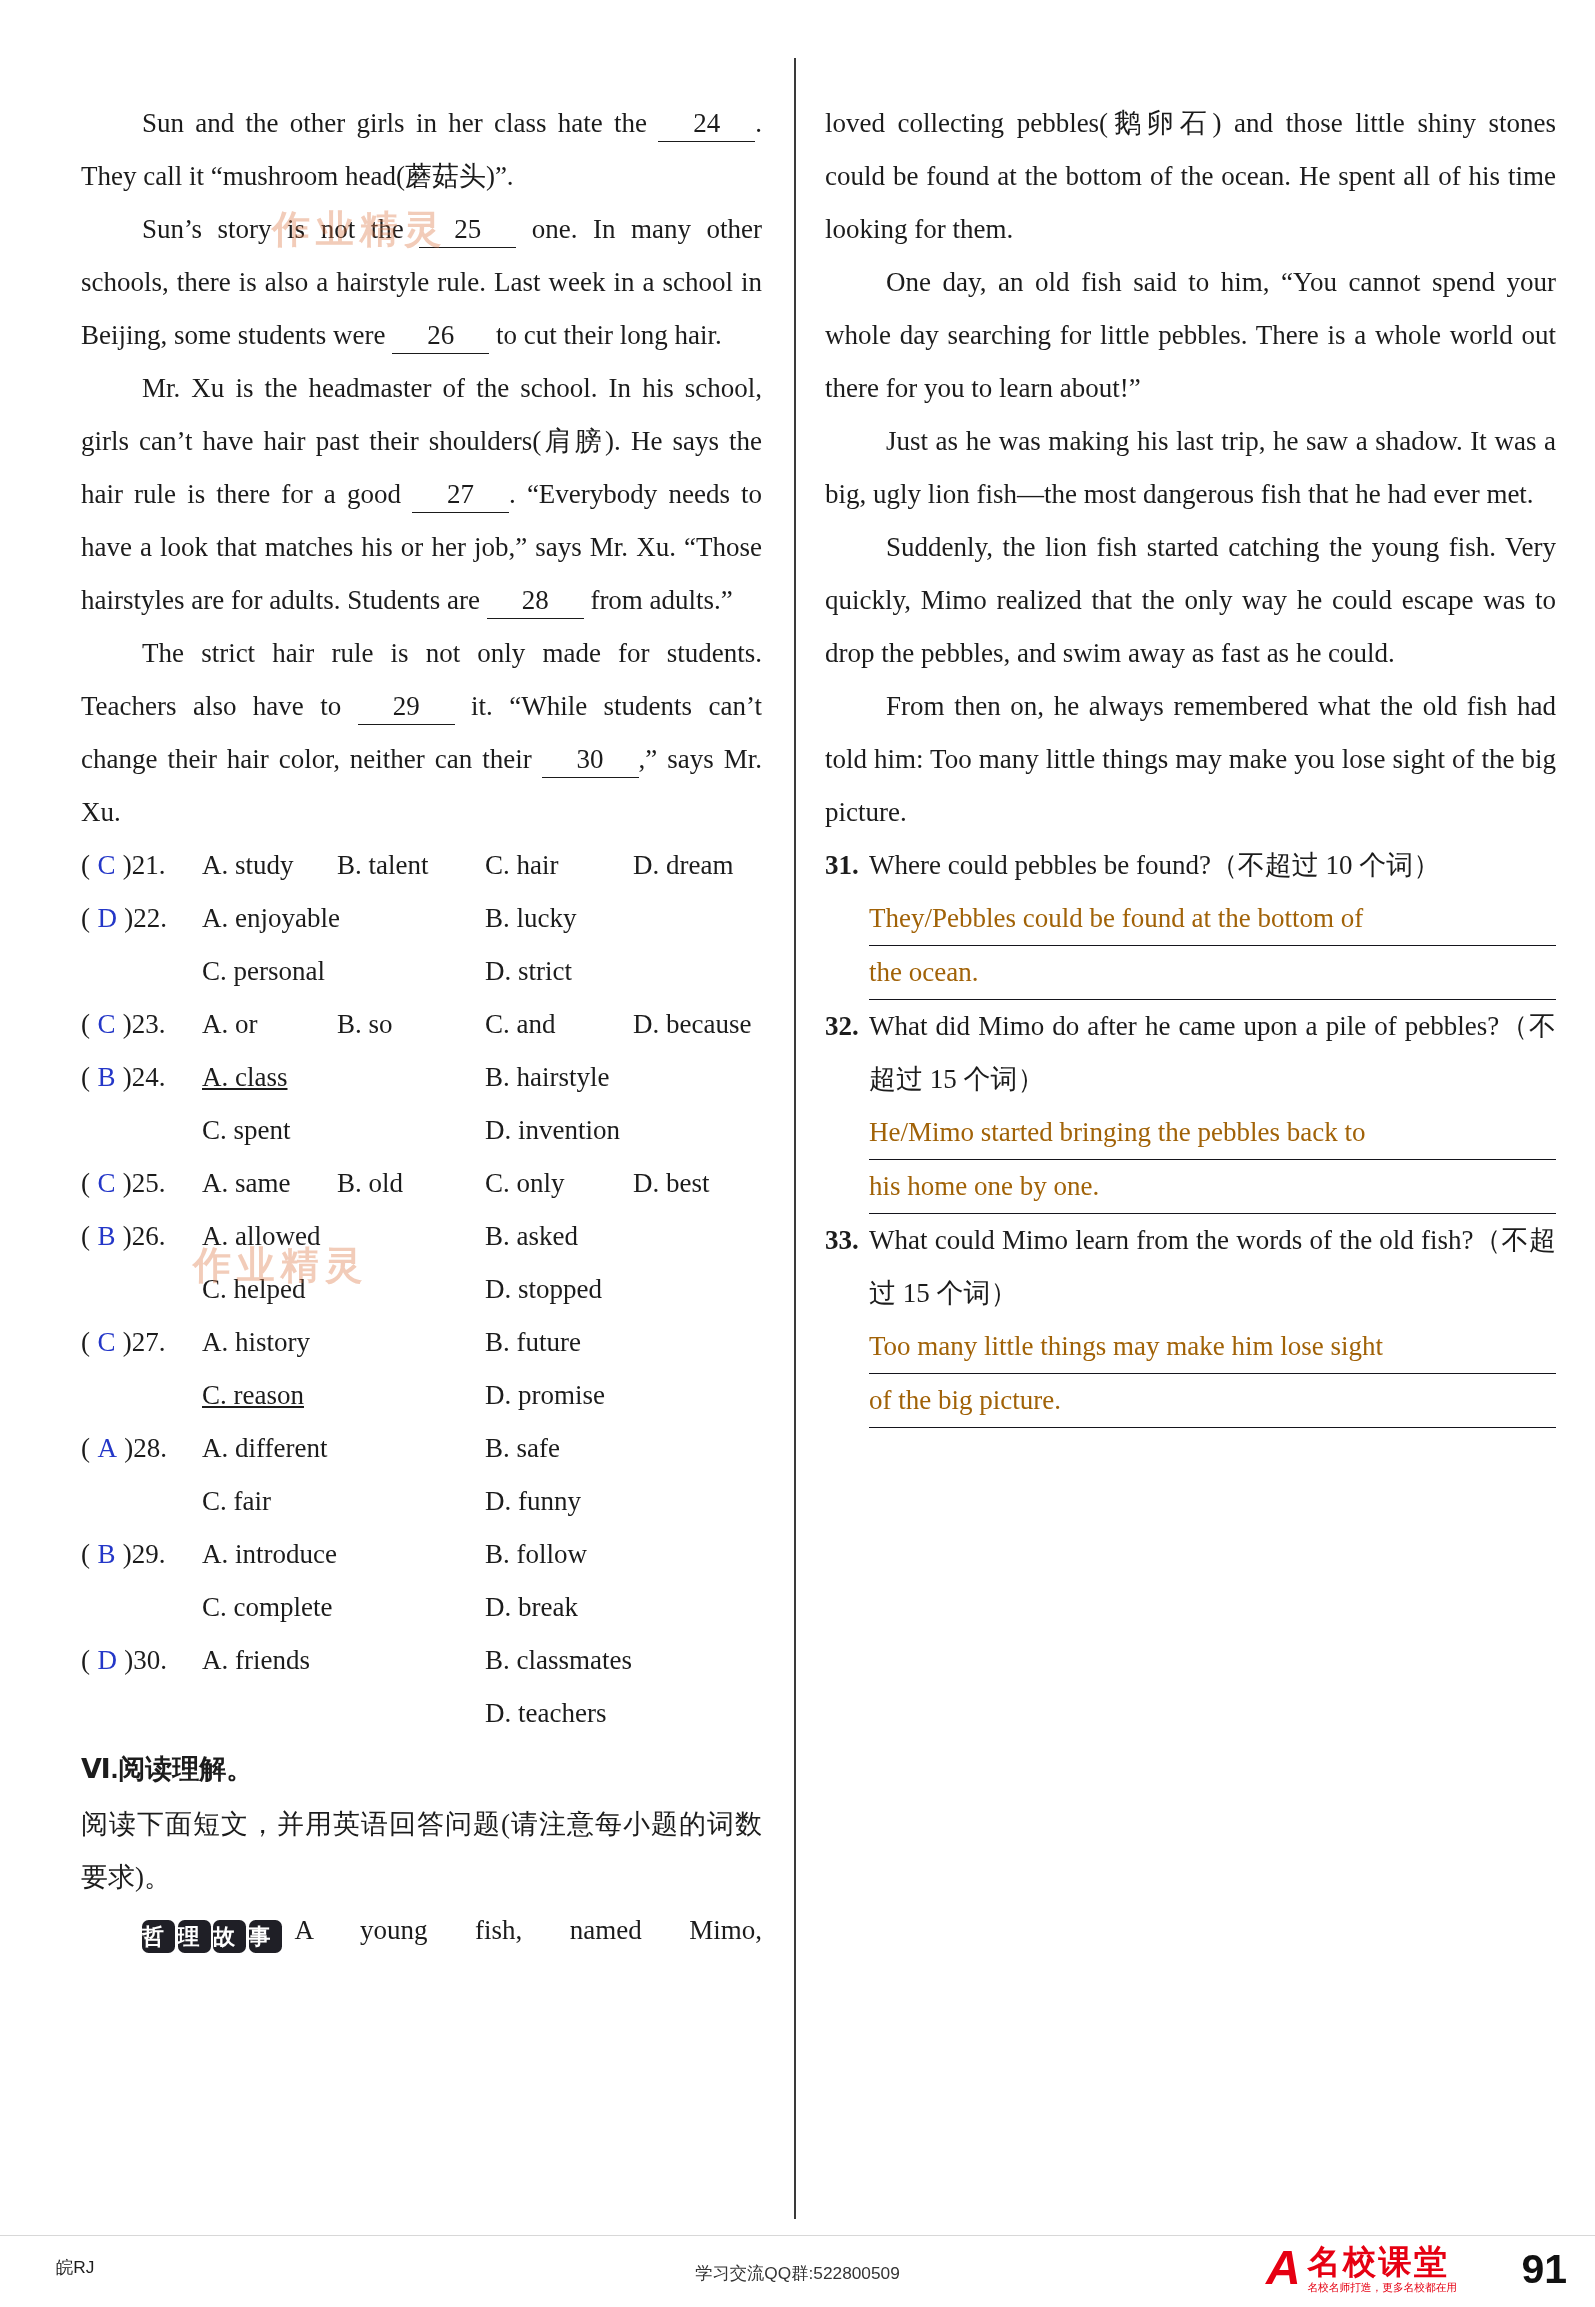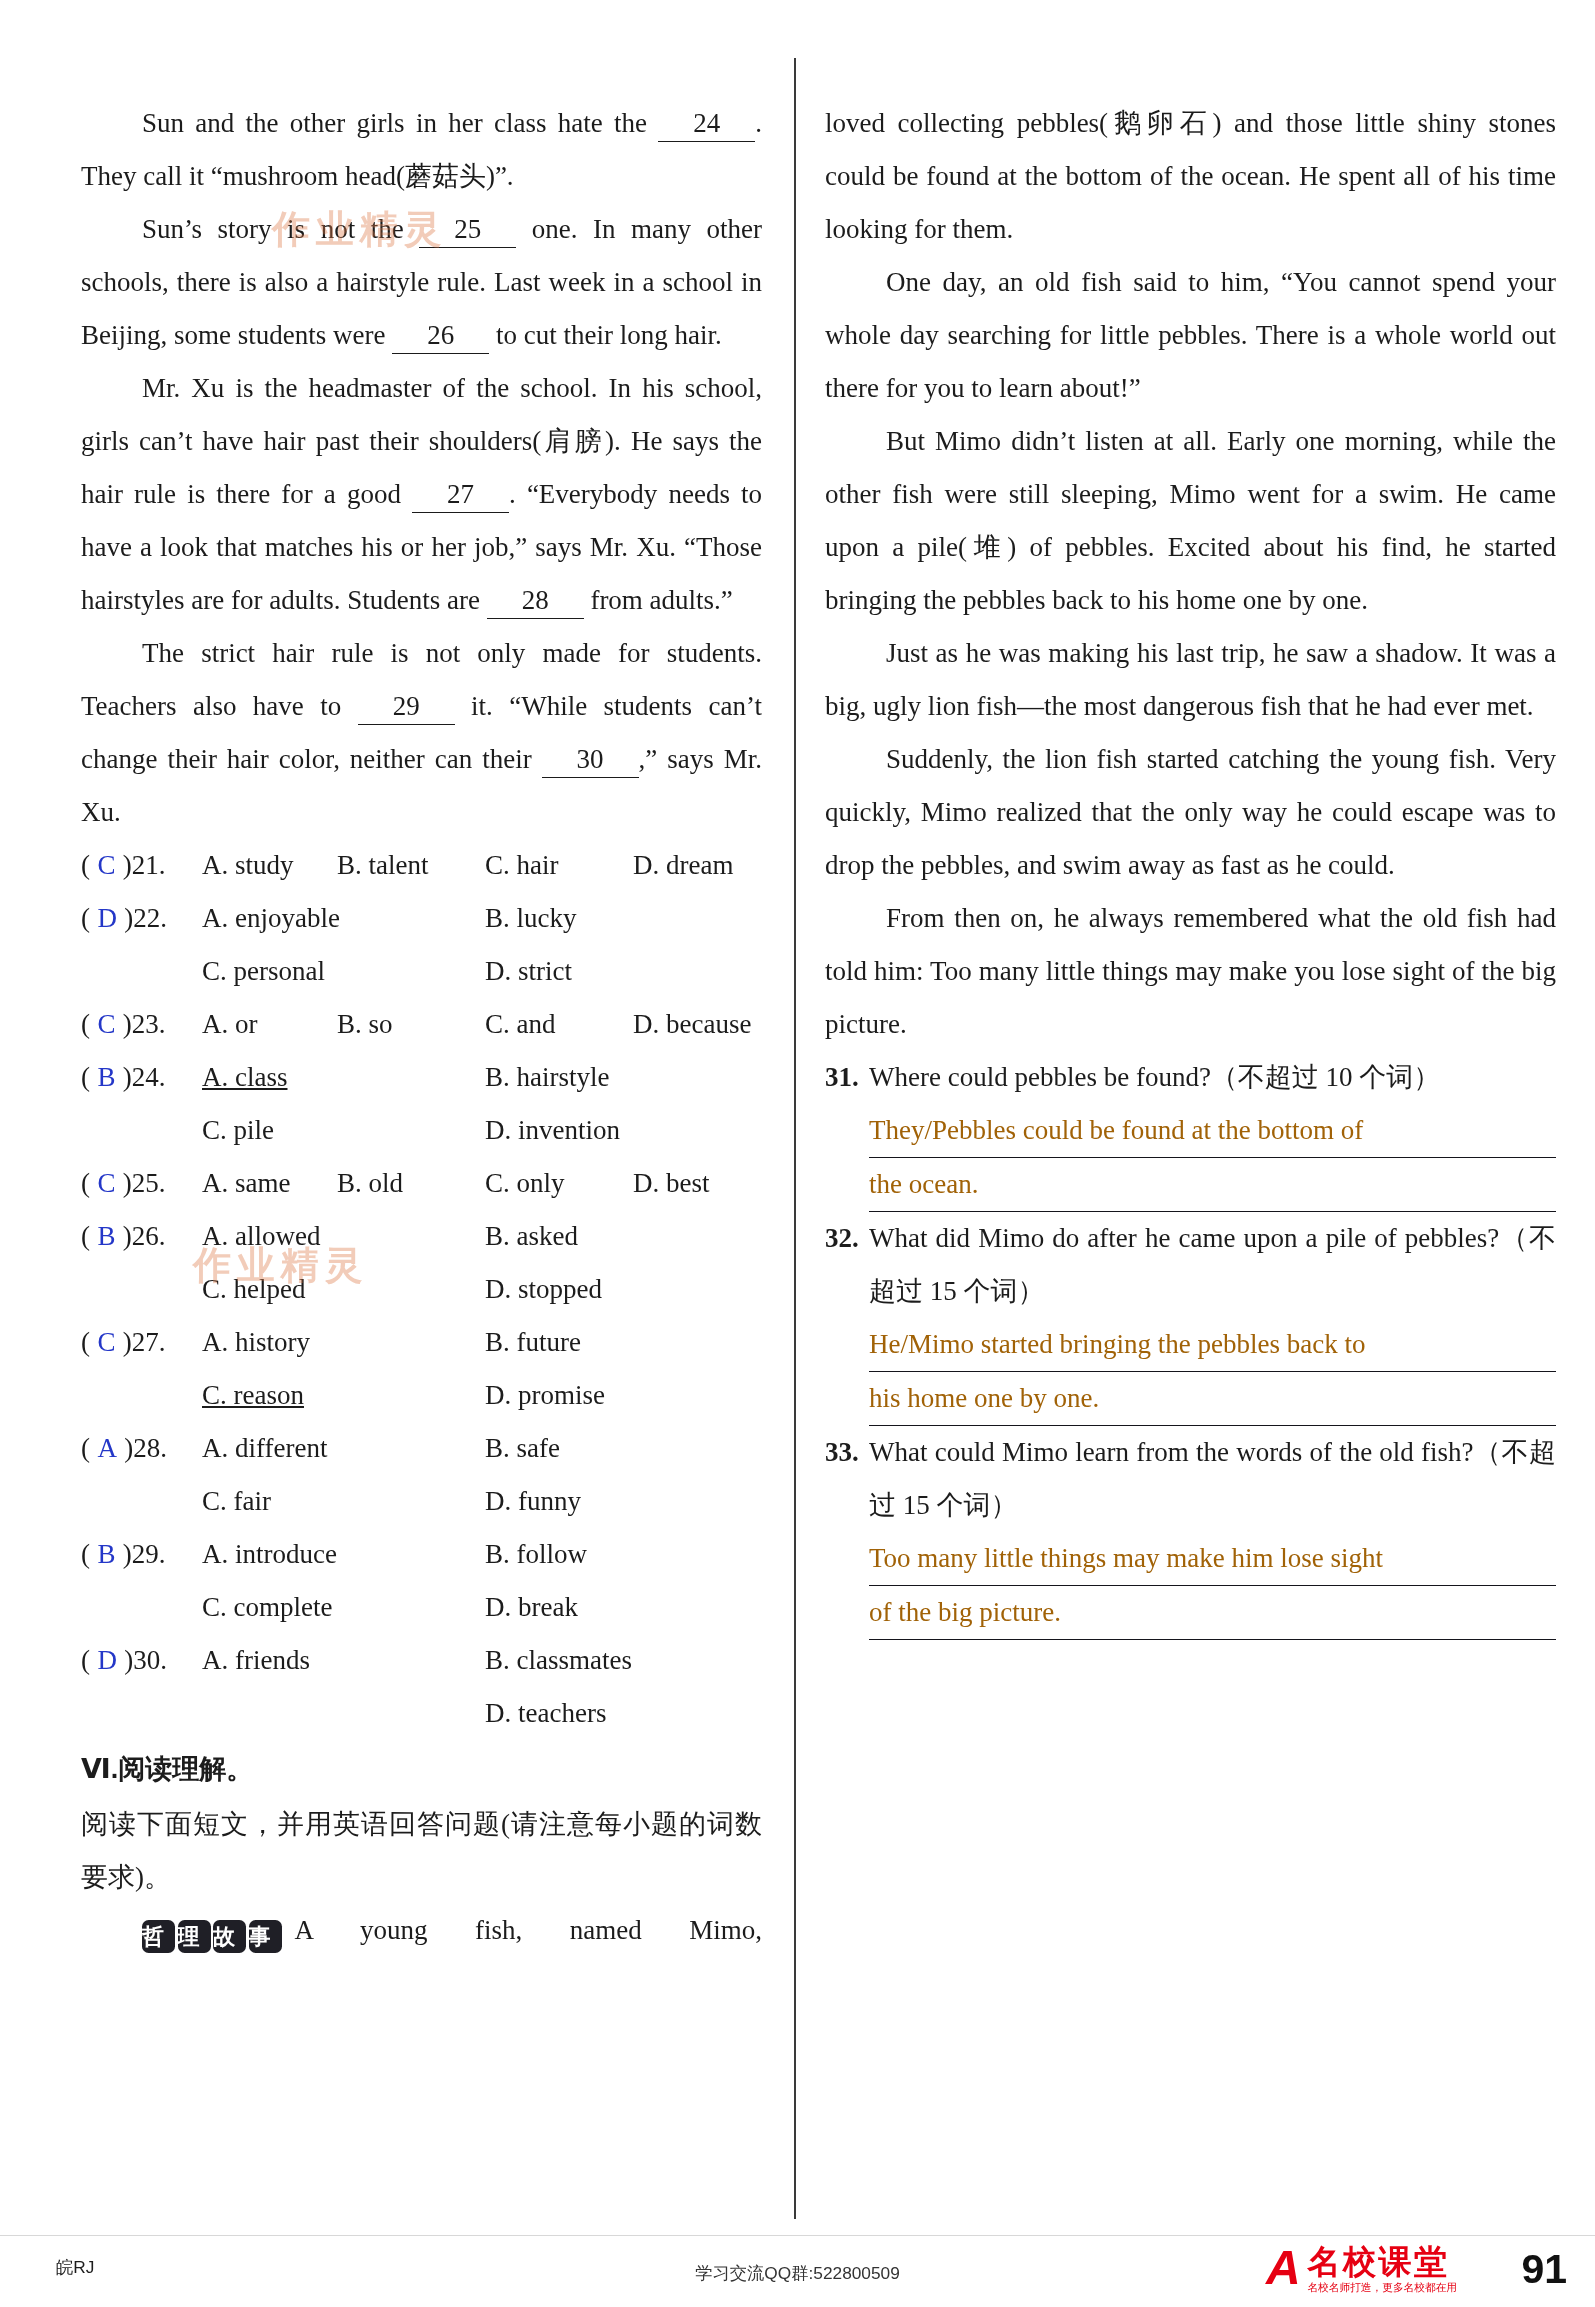--- a/index.html
+++ b/index.html
@@ -143,21 +143,21 @@
           </div>
         </div>
         <div class="choice">
           <span class="clabel">(<i class="ansletter">B</i>)24.</span>
           <div class="opts">
             <div class="optrow">
               <span class="opt" style="grid-column: 1 / 3; text-decoration: underline;">A. class</span>
               <span class="opt" style="grid-column: 3 / 5;">B. hairstyle</span>
             </div>
             <div class="optrow">
-              <span class="opt" style="grid-column: 1 / 3;">C. pile</span>
+              <span class="opt" style="grid-column: 1 / 3;">C. spent</span>
               <span class="opt" style="grid-column: 3 / 5;">D. invention</span>
             </div>
           </div>
         </div>
         <div class="choice">
           <span class="clabel">(<i class="ansletter">C</i>)25.</span>
           <div class="opts">
             <div class="optrow">
               <span class="opt">A. same</span>
               <span class="opt">B. old</span>
@@ -238,21 +238,20 @@
           <span class="bchar">理</span>
           <span class="bchar">故</span>
           <span class="bchar">事</span>
         </span><span>A young fish, named Mimo,</span></p>
   </div>
 
   <div class="col col-right">
     <div>
         <p class="para noindent">loved collecting pebbles(鹅卵石) and those little shiny stones could be found at the bottom of the ocean. He spent all of his time looking for them.</p>
         <p class="para">One day, an old fish said to him, “You cannot spend your whole day searching for little pebbles. There is a whole world out there for you to learn about!”</p>
-        <p class="para">But Mimo didn’t listen at all. Early one morning, while the other fish were still sleeping, Mimo went for a swim. He came upon a pile(堆) of pebbles. Excited about his find, he started bringing the pebbles back to his home one by one.</p>
         <p class="para">Just as he was making his last trip, he saw a shadow. It was a big, ugly lion fish—the most dangerous fish that he had ever met.</p>
         <p class="para">Suddenly, the lion fish started catching the young fish. Very quickly, Mimo realized that the only way he could escape was to drop the pebbles, and swim away as fast as he could.</p>
         <p class="para">From then on, he always remembered what the old fish had told him: Too many little things may make you lose sight of the big picture.</p>
       </div>
     <div>
         <div class="rq">
           <span class="rq-num">31.</span>
           <div class="rq-body">
             <p class="rq-text">Where could pebbles be found?（不超过 10 个词）</p>
             <div class="ansline">They/Pebbles could be found at the bottom of</div>

